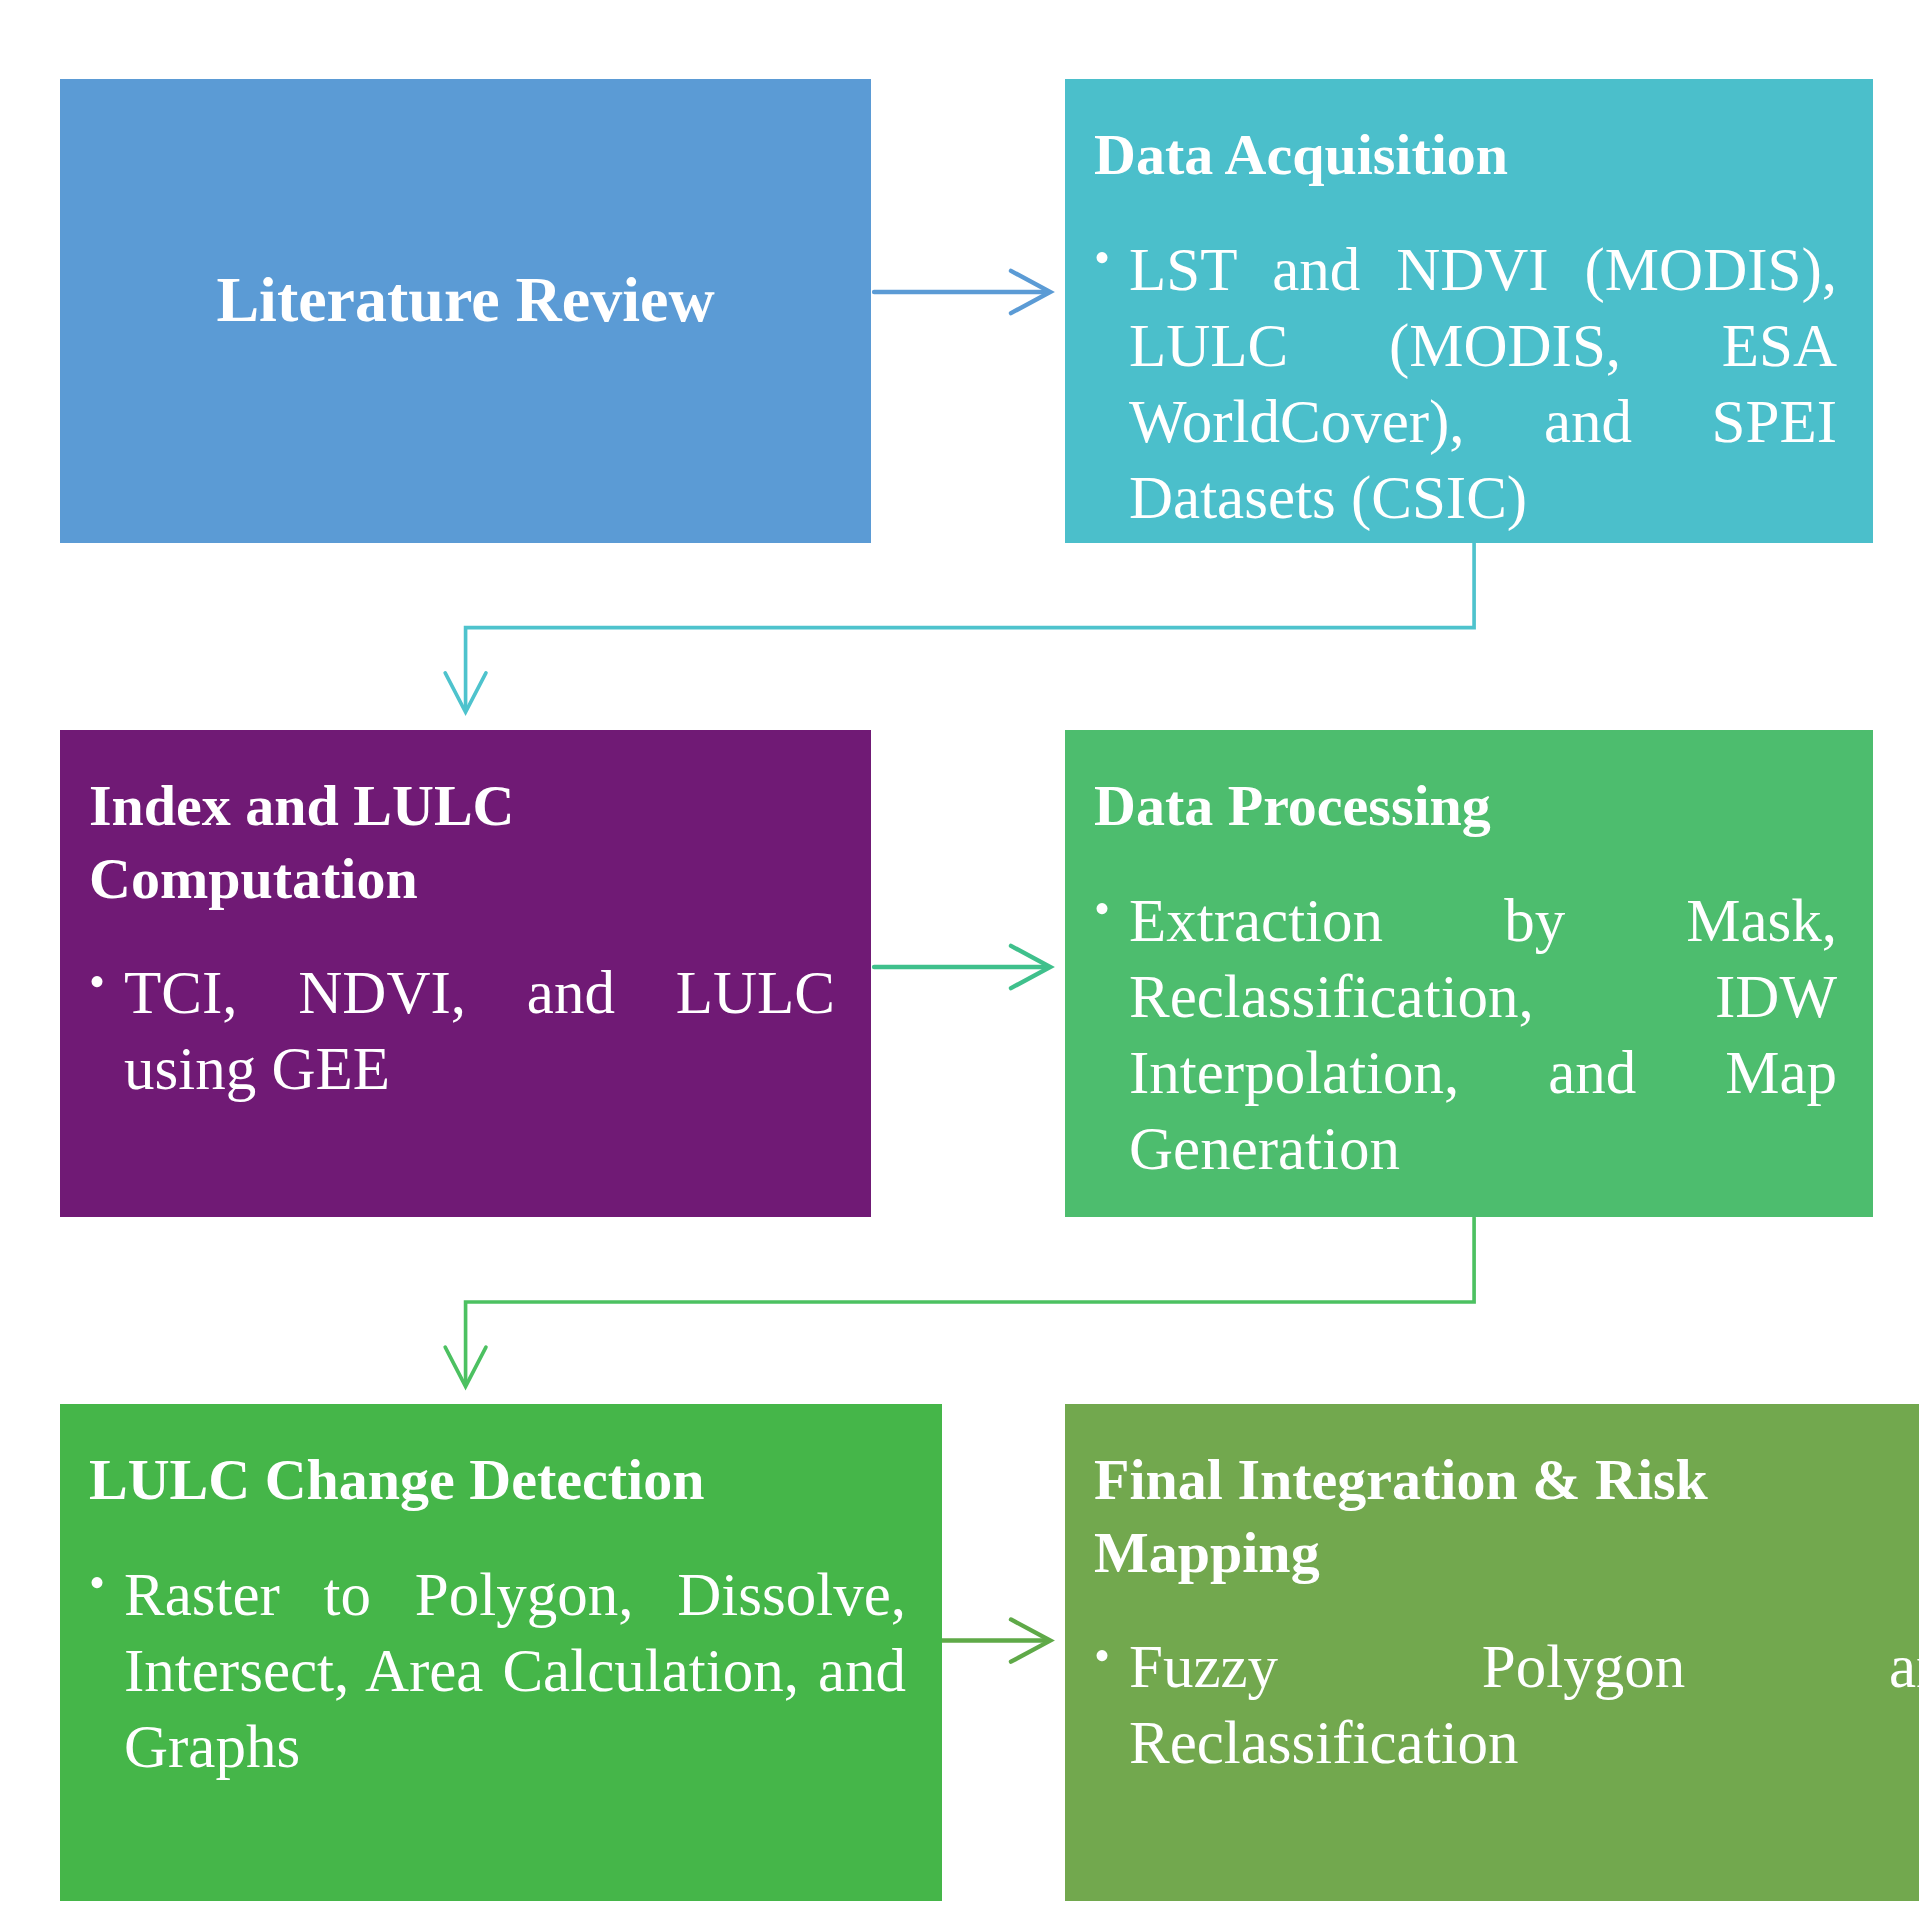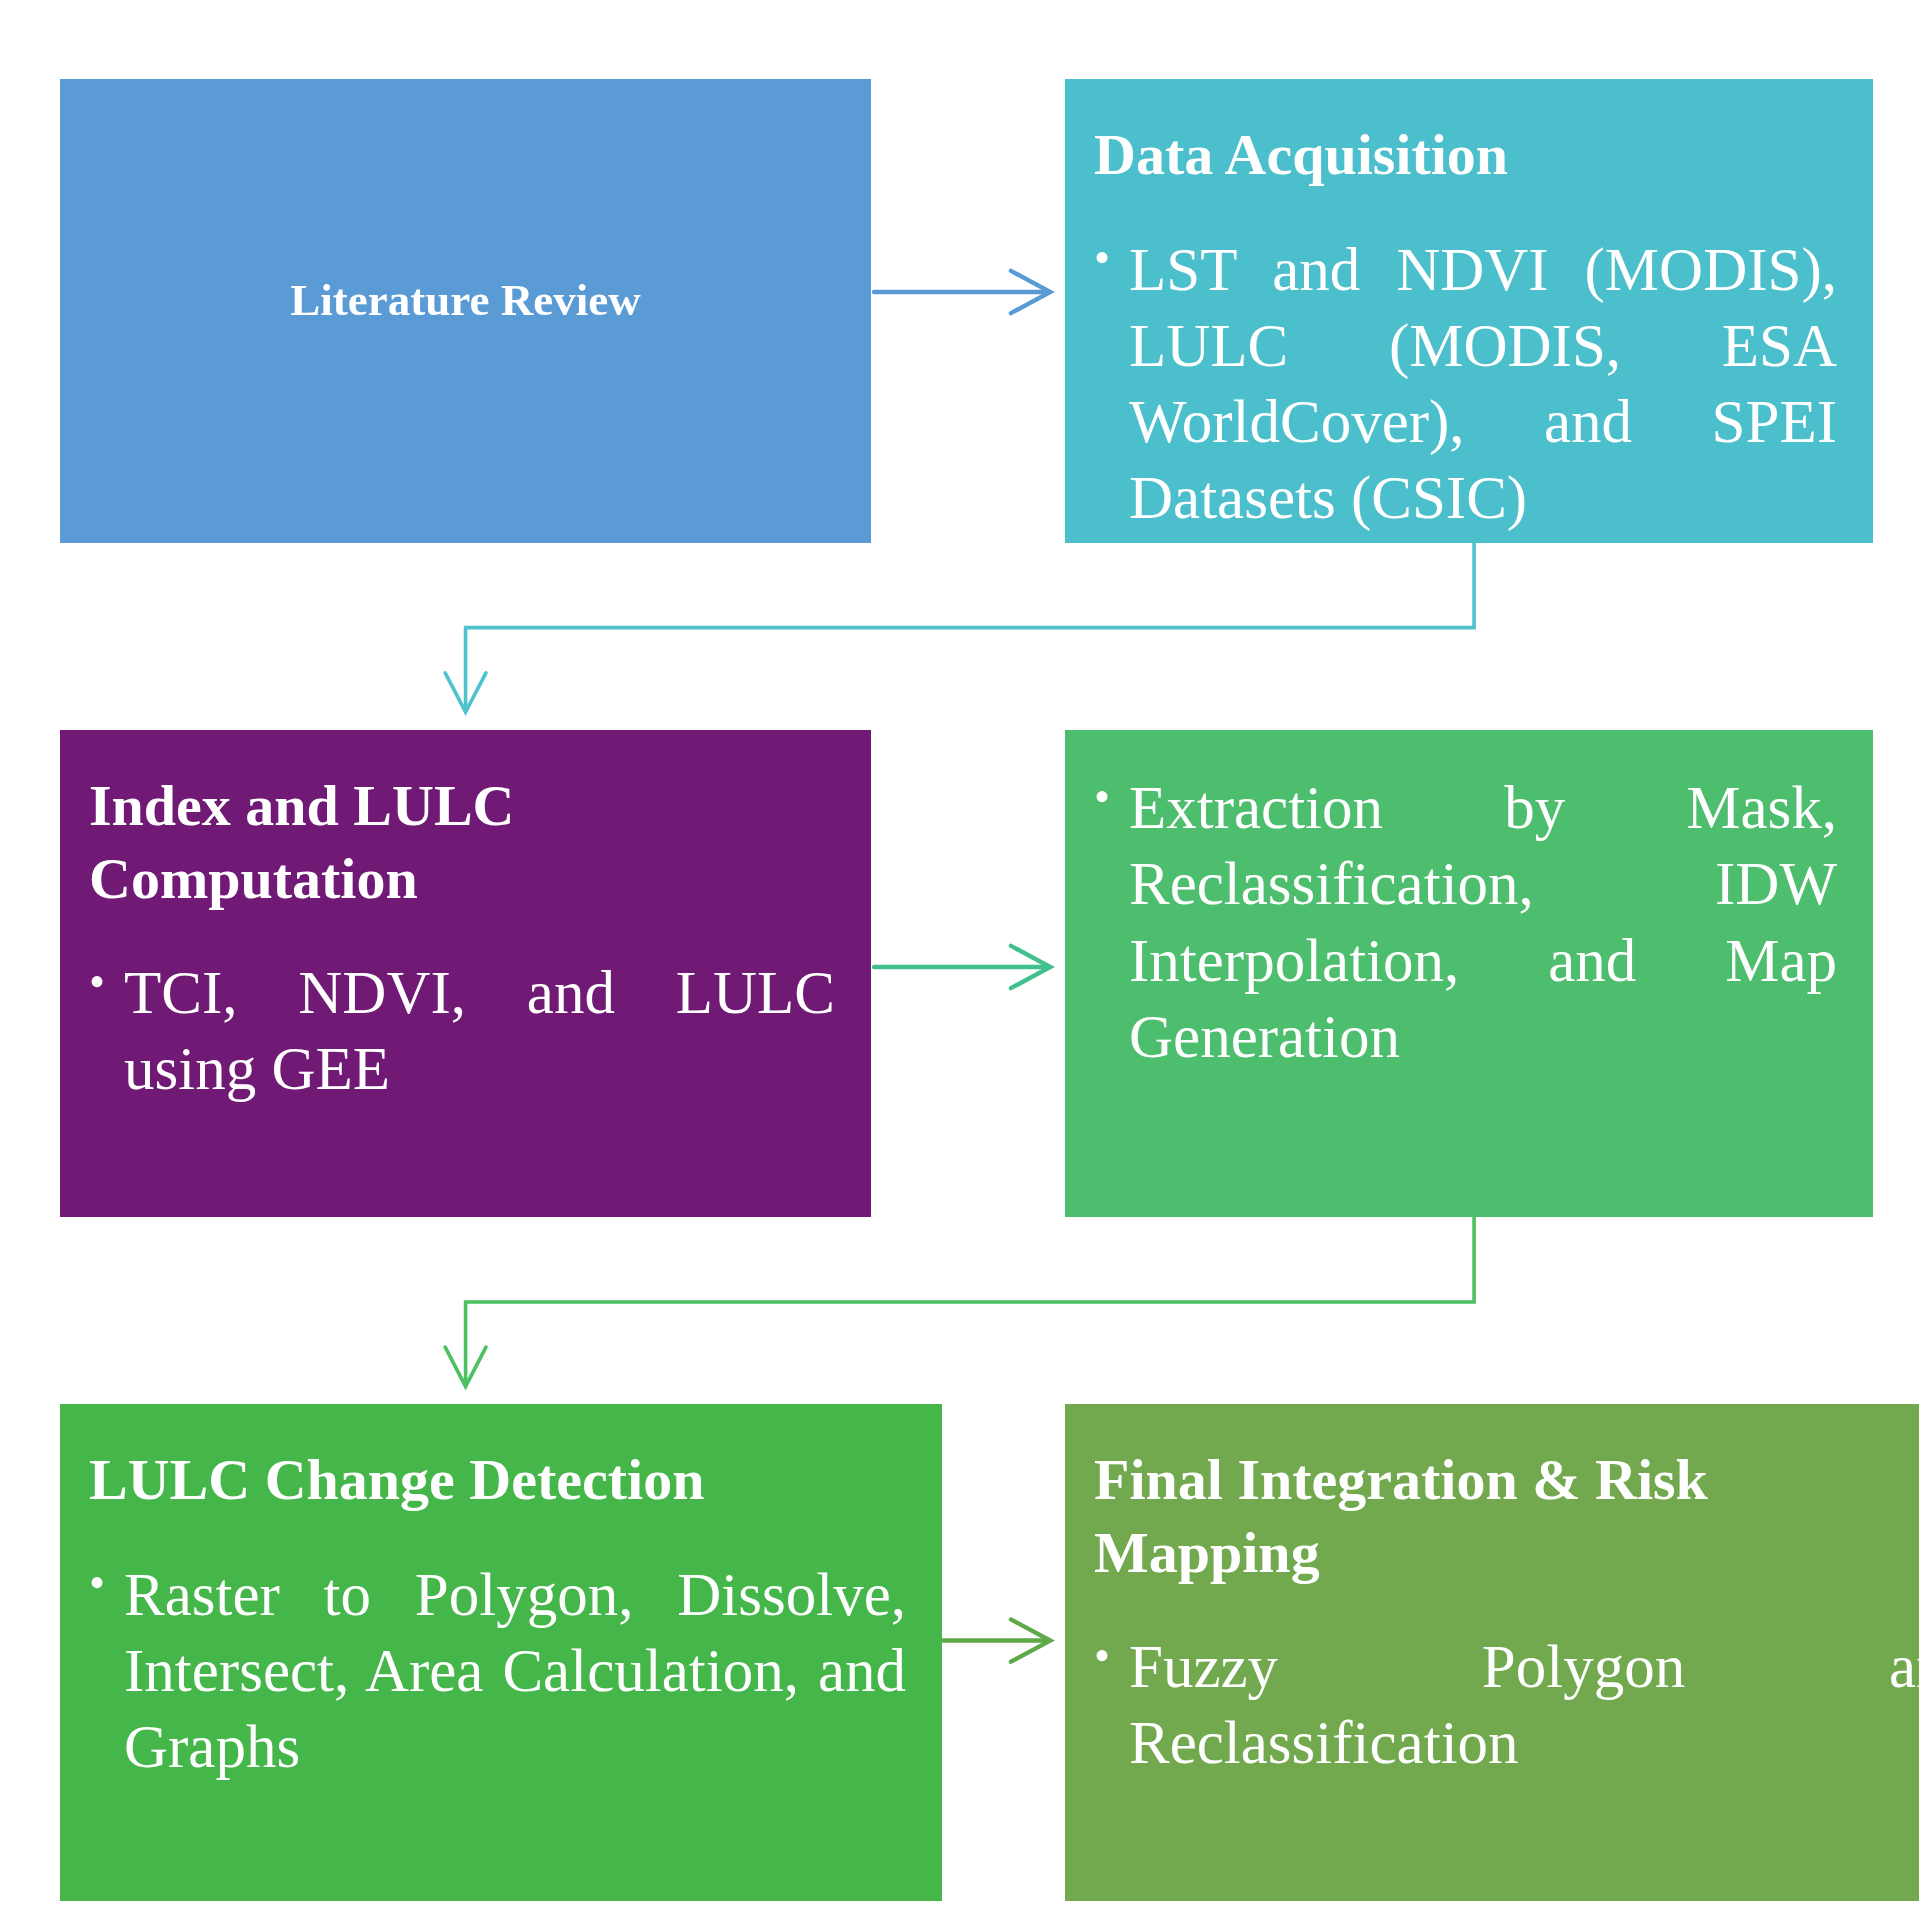--- a/index.html
+++ b/index.html
@@ -32,21 +32,21 @@
     padding: 0;
   }
   .box-title {
     font-weight: bold;
     font-size: 58px;
     line-height: 1.25;
     white-space: pre-line;
     margin: 0 0 40px 0;
   }
   .center-title .box-title {
-    font-size: 45px;
+    font-size: 64px;
     margin: 0 0 22px 0;
     text-align: center;
   }
   .box-bullet {
     position: relative;
     margin: 0;
     font-size: 61px;
     line-height: 1.25;
     text-align: justify;
     padding-left: 35px;
@@ -117,20 +117,21 @@
 
   <div id="box-3" class="flow-box" style="background-color: #701a75;">
     <h2 class="box-title">Index and LULC
 Computation</h2>
     <p class="box-bullet">
       <span class="bullet-dot">•</span><span>TCI, NDVI, and LULC using GEE</span>
     </p>
   </div>
 
   <div id="box-4" class="flow-box" style="background-color: rgb(77, 189, 110);">
+    <h2 class="box-title">Data Processing</h2>
     <p class="box-bullet">
       <span class="bullet-dot">•</span><span>Extraction by Mask, Reclassification, IDW Interpolation, and Map Generation</span>
     </p>
   </div>
 
   <div id="box-5" class="flow-box" style="background-color: rgb(69, 182, 73);">
     <h2 class="box-title">LULC Change Detection</h2>
     <p class="box-bullet">
       <span class="bullet-dot">•</span><span>Raster to Polygon, Dissolve, Intersect, Area Calculation, and Graphs</span>
     </p>

